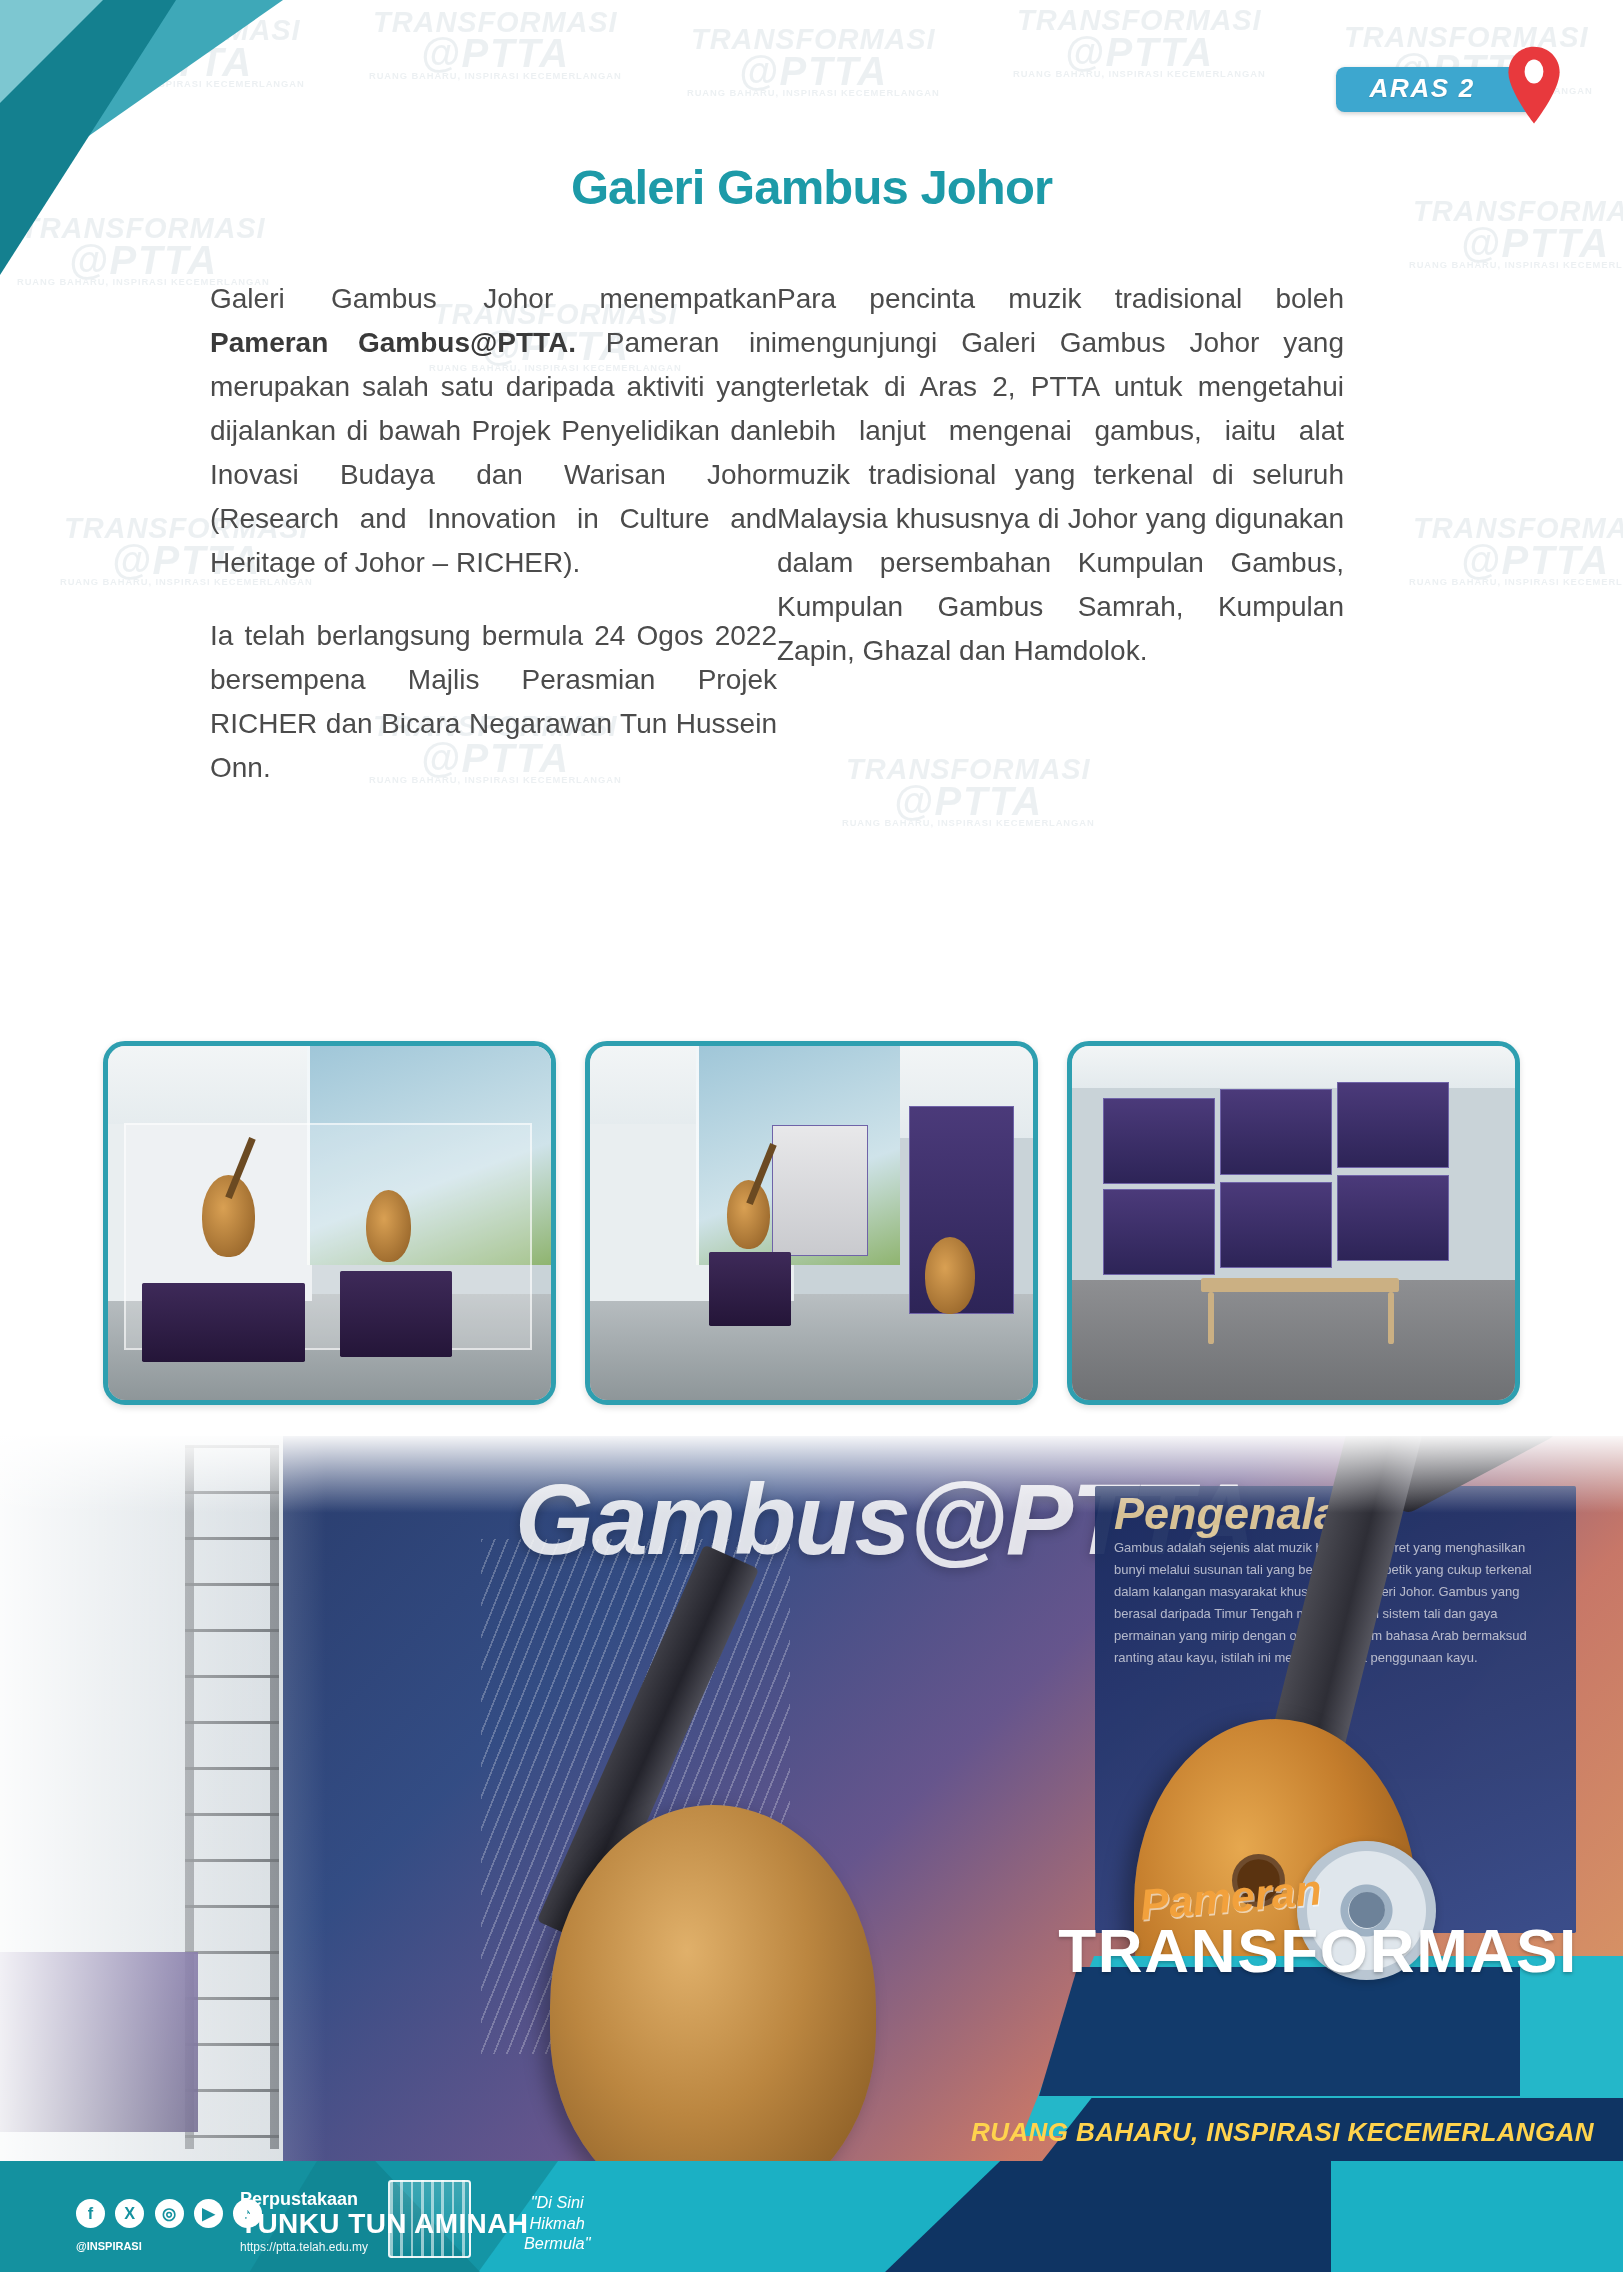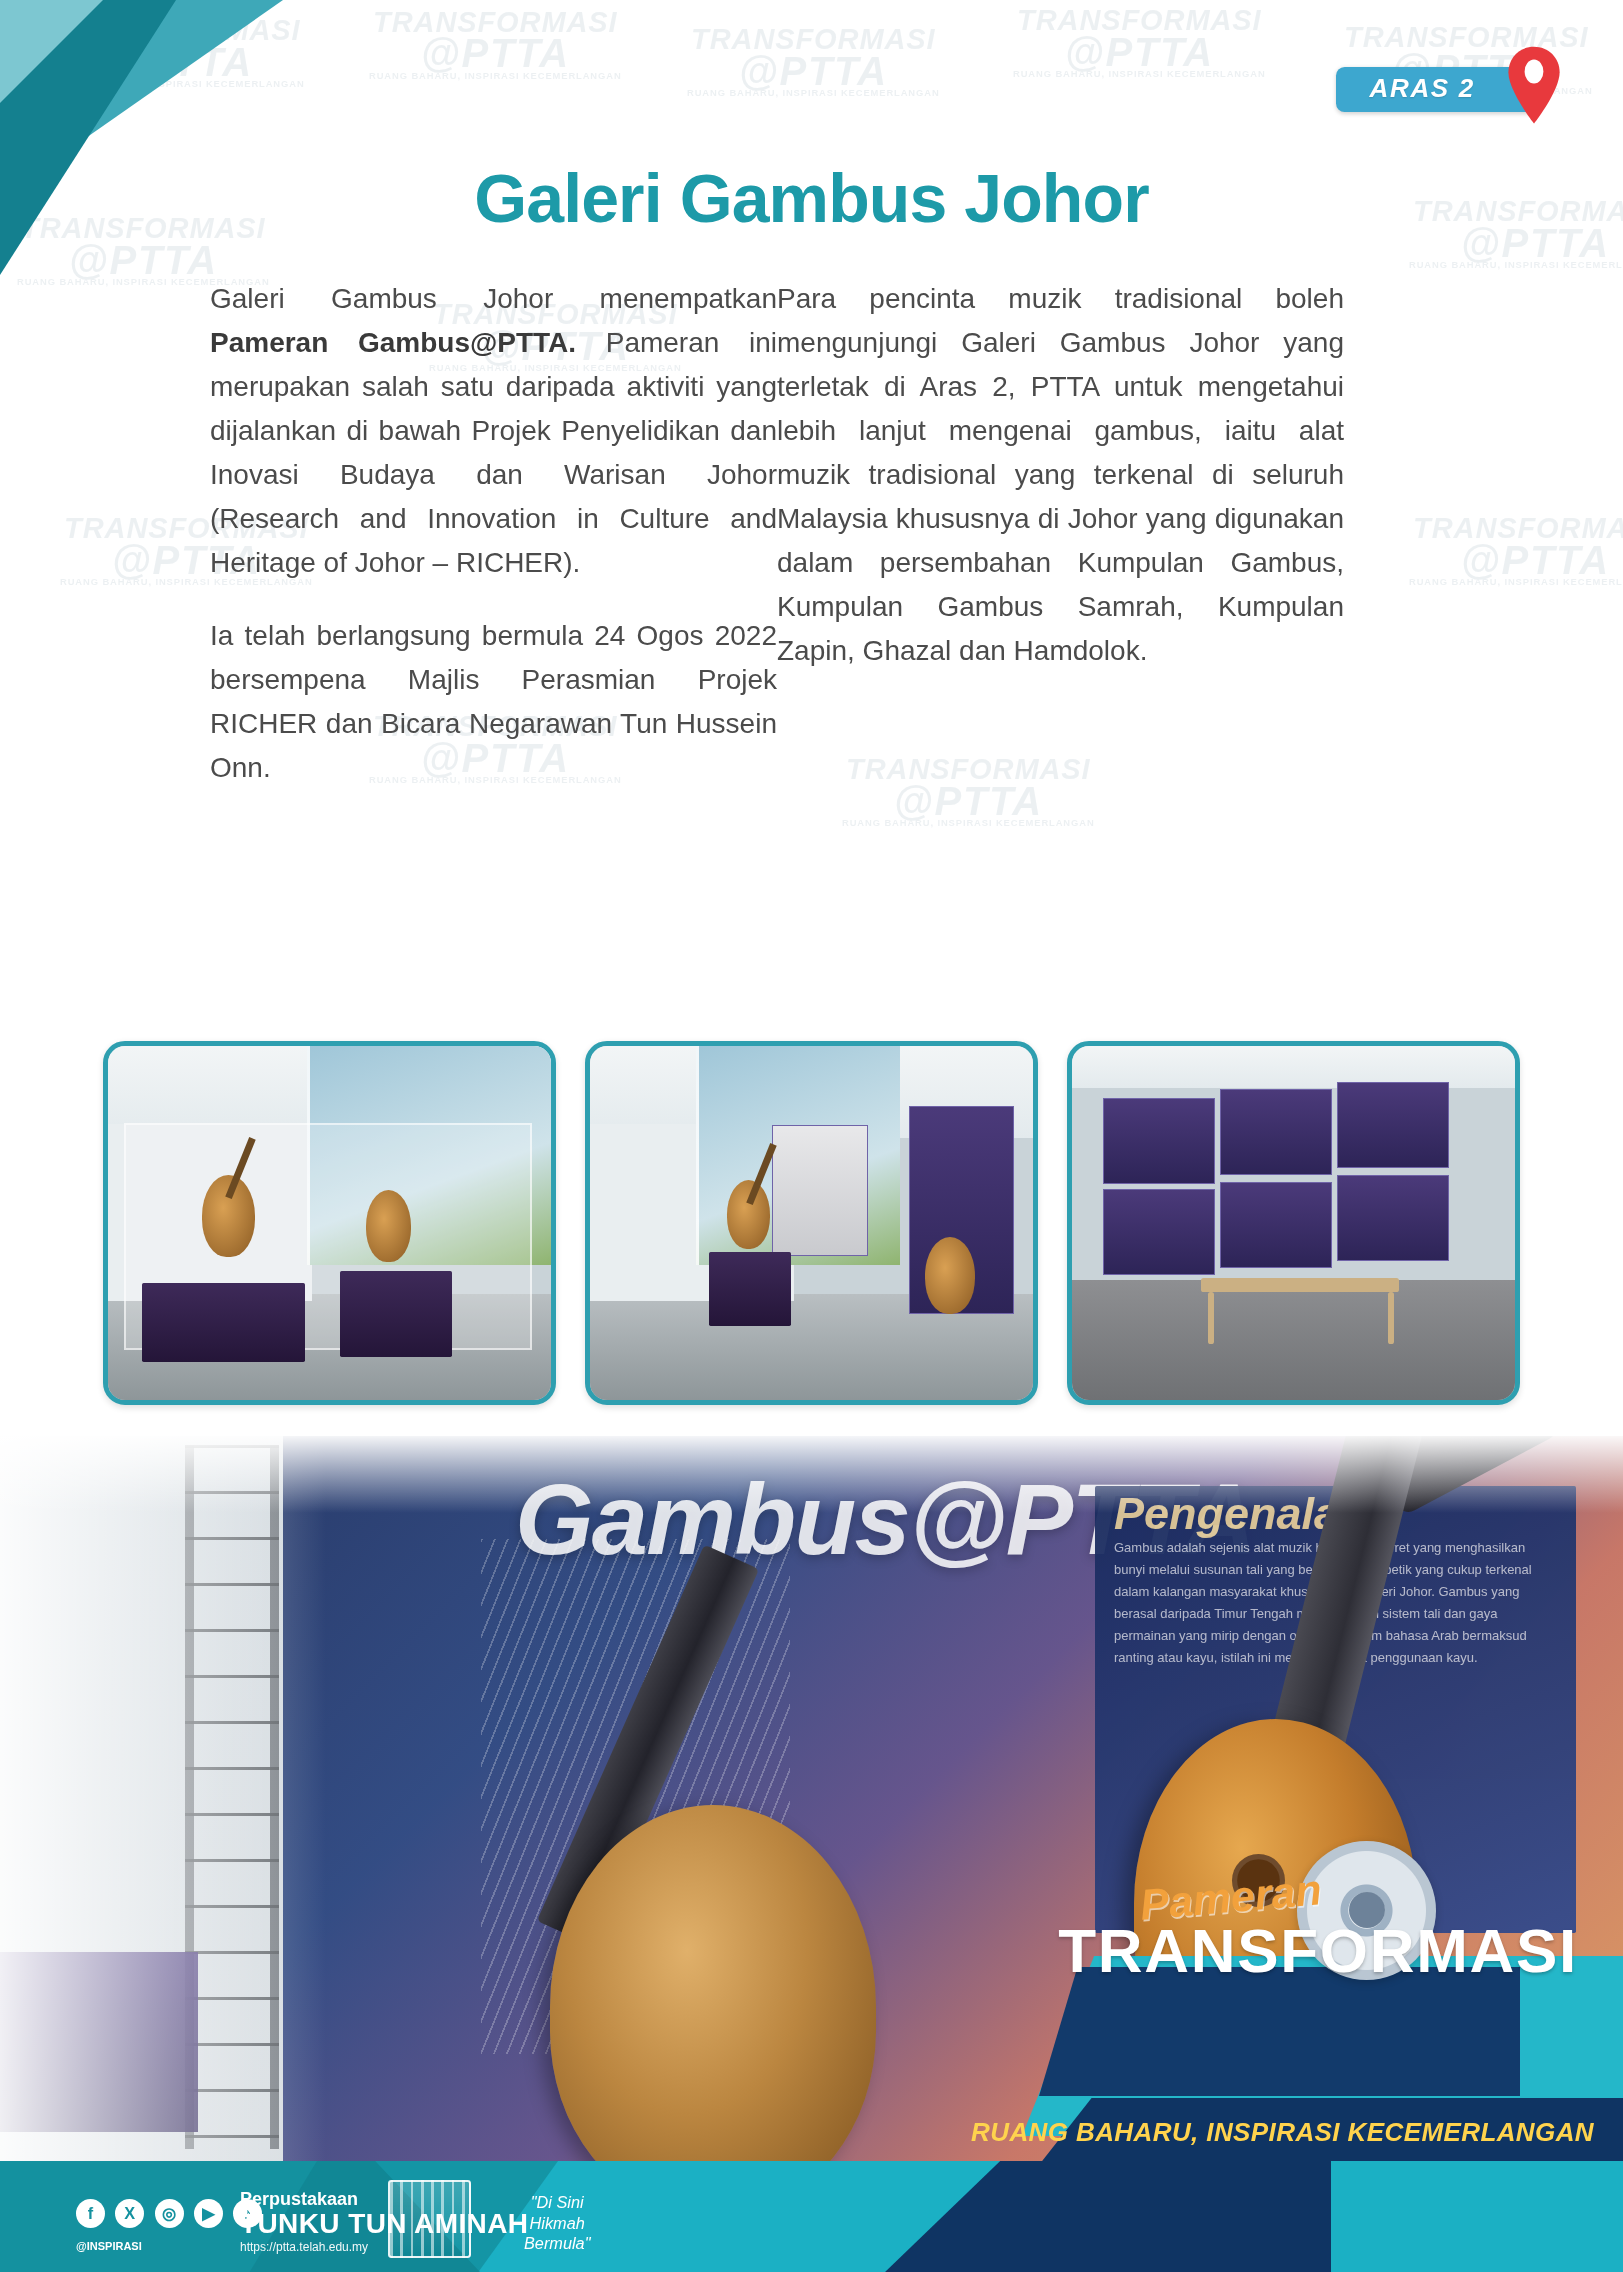--- a/index.html
+++ b/index.html
@@ -88,21 +88,21 @@
   }
 
   
   .page-title {
     position: absolute;
     left: 0; top: 159px;
     width: 1623px;
     text-align: center;
     z-index: 10;
     color: #1d9aa8;
-    font-size: 68px;
+    font-size: 49px;
     font-weight: 800;
     letter-spacing: -0.9px;
   }
 
   
   .columns {
     position: absolute;
     left: 210px; top: 277px;
     width: 1220px;
     display: flex;

